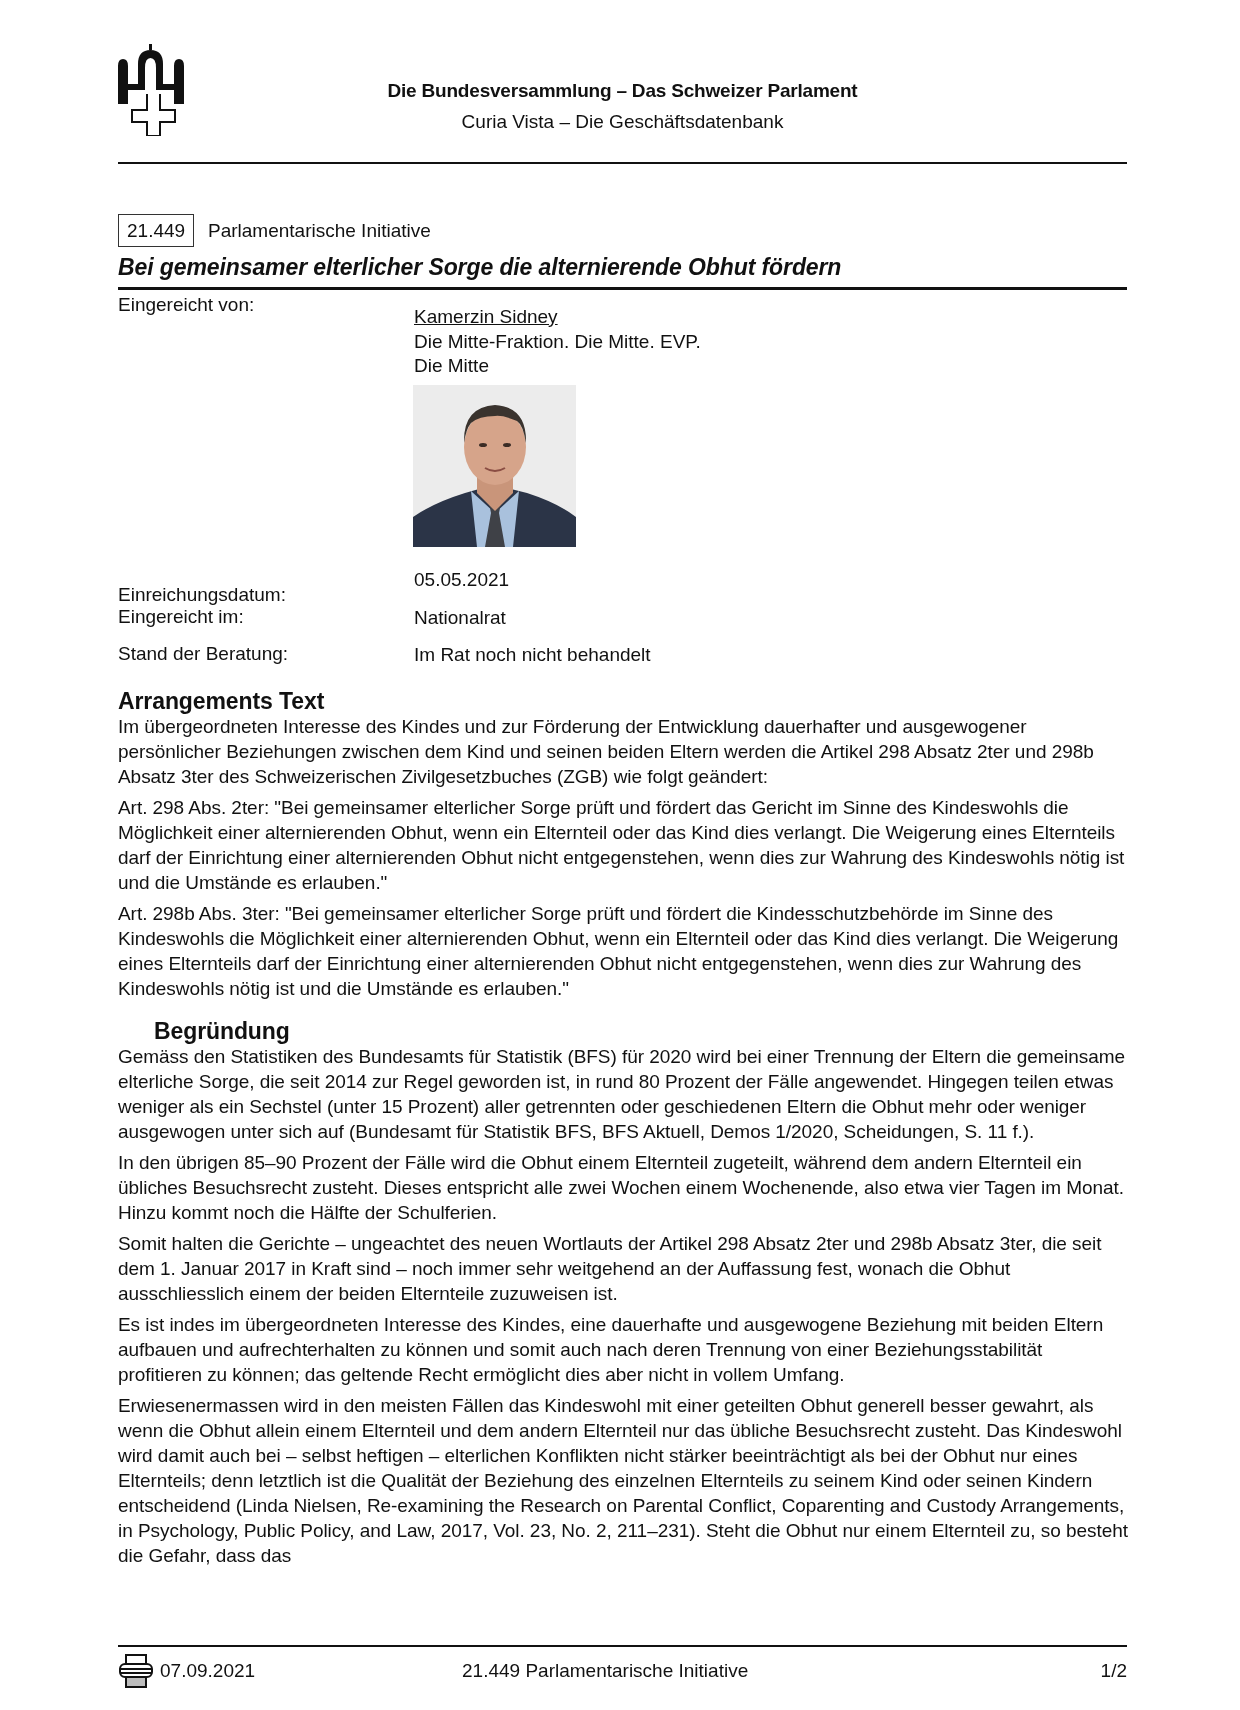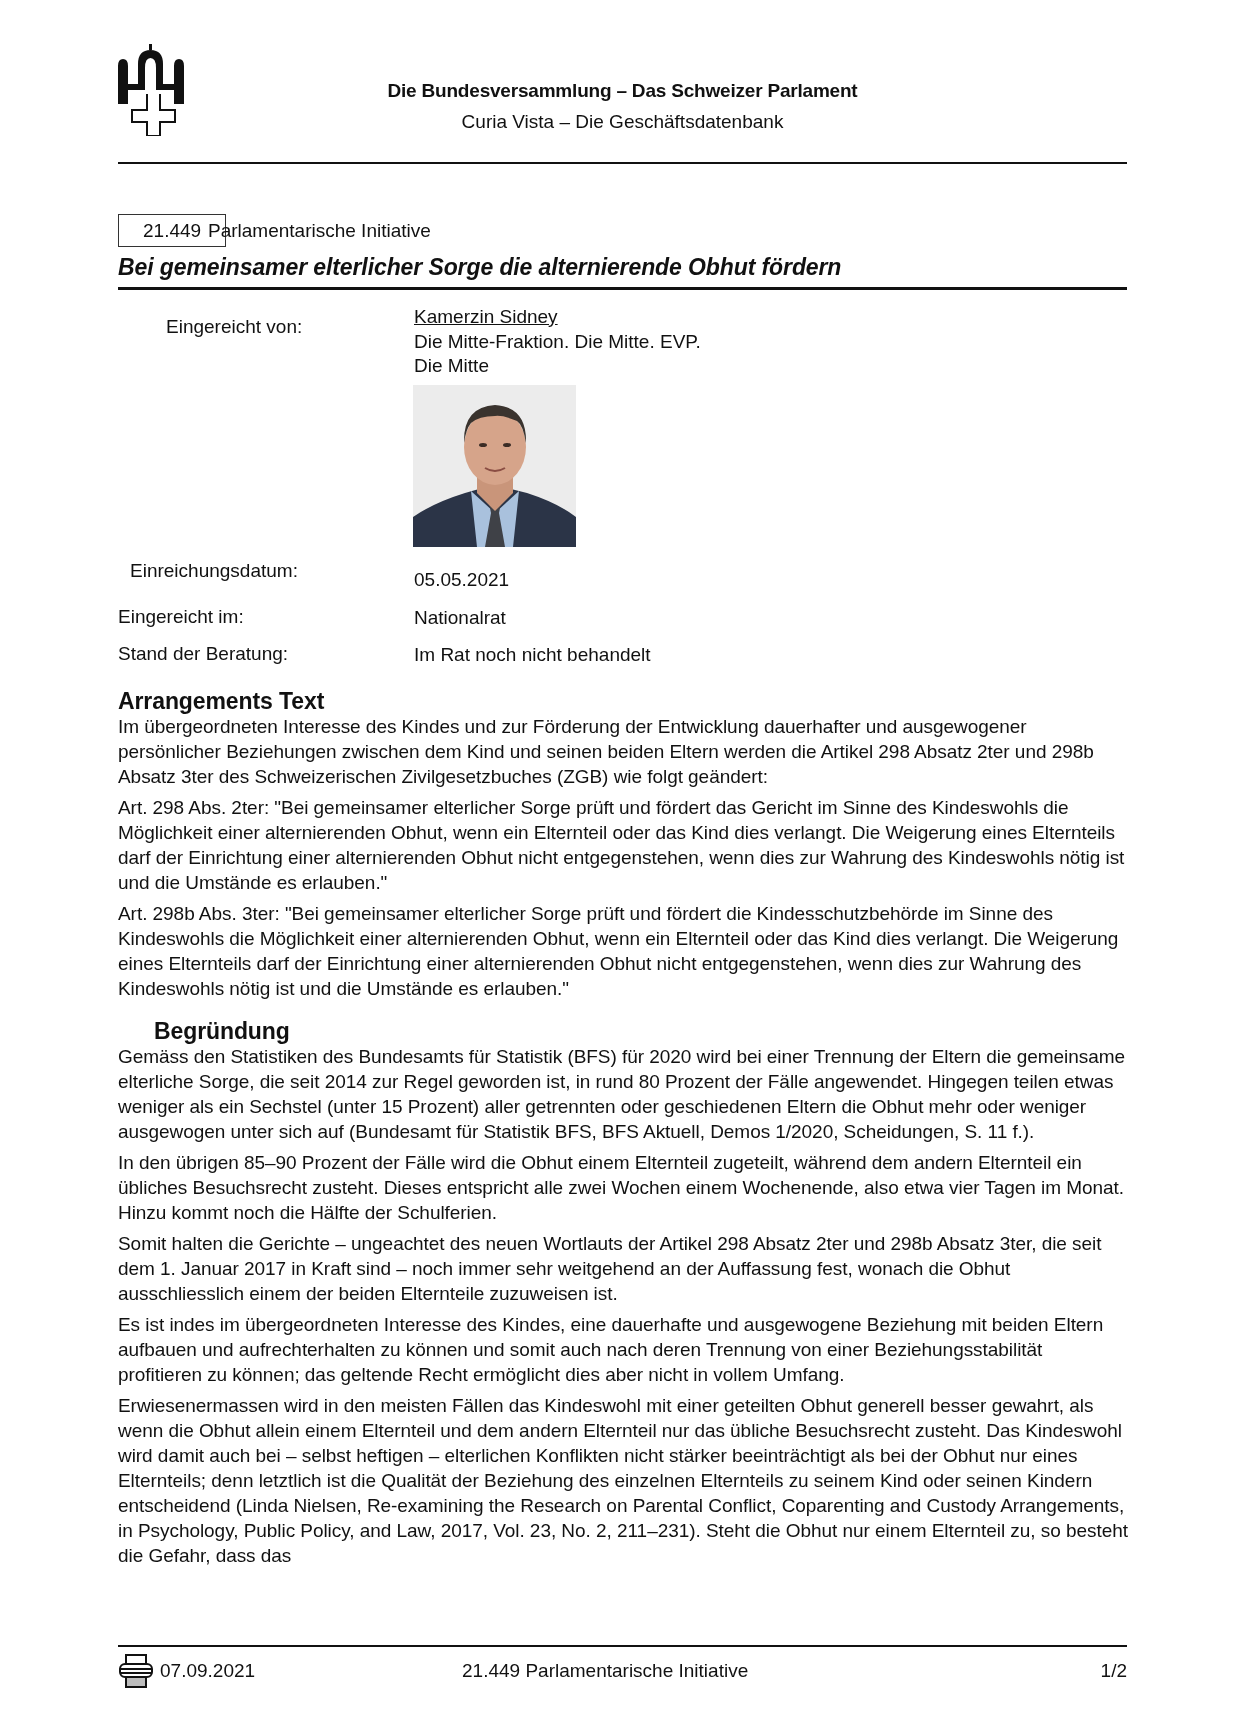--- a/index.html
+++ b/index.html
@@ -4,21 +4,21 @@
 <style>
   html, body { margin: 0; padding: 0; background: #ffffff; }
   body { width: 1240px; height: 1710px; position: relative; overflow: hidden;
          font-family: "Liberation Sans", sans-serif; color: #111111; }
   .abs { position: absolute; }
   #logo { left: 116px; top: 44px; width: 70px; height: 92px; }
   .hdr-title { left: 0; width: 1245px; text-align: center; top: 80px; font-size: 19px; font-weight: bold; letter-spacing: -0.2px; }
   .hdr-sub { left: 0; width: 1245px; text-align: center; top: 111px; font-size: 19px; }
   .rule { left: 118px; width: 1009px; height: 2px; background: #111; }
   .rule.thick { height: 2.5px; }
-  .num-box { left: 118px; top: 214px; height: 31px; padding: 0 24px; border: 1px solid #333; font-size: 19px; line-height: 31px; }
+  .num-box { left: 118px; top: 214px; height: 31px; padding: 0 8px; border: 1px solid #333; font-size: 19px; line-height: 31px; }
   .type-label { left: 208px; top: 214px; font-size: 19px; line-height: 33px; }
   .title { left: 118px; top: 254px; font-size: 23px; font-weight: bold; letter-spacing: -0.1px; font-style: italic; }
   .lbl { left: 118px; font-size: 19px; }
   .val { left: 414px; font-size: 19px; line-height: 24.5px; }
   .val a { color: #111; text-decoration: underline; }
   #photo { left: 413px; top: 385px; width: 163px; height: 162px; overflow: hidden; background: #ececec; }
   .main { left: 118px; top: 688px; width: 1012px; }
   .main h2 { font-size: 23px; font-weight: bold; margin: 0; line-height: 26px; letter-spacing: -0.1px; }
   .main p { font-size: 19px; line-height: 25px; margin: 0 0 6px 0; letter-spacing: -0.05px; }
   .main h2.gap { margin-top: 17px; margin-left: 36px; }
@@ -41,21 +41,21 @@
 
 <div class="abs hdr-title">Die Bundesversammlung – Das Schweizer Parlament</div>
 <div class="abs hdr-sub">Curia Vista – Die Geschäftsdatenbank</div>
 <div class="abs rule" style="top:162px;"></div>
 
 <div class="abs num-box">21.449</div>
 <div class="abs type-label">Parlamentarische Initiative</div>
 <div class="abs title">Bei gemeinsamer elterlicher Sorge die alternierende Obhut fördern</div>
 <div class="abs rule thick" style="top:287px;"></div>
 
-<div class="abs lbl" style="top:316px;margin-left:48px;">Eingereicht von:</div>
+<div class="abs lbl" style="top:294px;">Eingereicht von:</div>
 <div class="abs val" style="top:305px;">
   <div><a href="#">Kamerzin Sidney</a></div>
   <div>Die Mitte-Fraktion. Die Mitte. EVP.</div>
   <div>Die Mitte</div>
 </div>
 
 <div id="photo" class="abs" title="Portrait Kamerzin Sidney">
   <svg viewBox="0 0 163 162" width="163" height="162">
     <rect width="163" height="162" fill="#ececec"></rect>
 
@@ -71,21 +71,21 @@
 
     <path d="M51 58 Q50 22 82 20 Q114 22 113 58 Q110 40 104 36 Q90 30 82 31 Q66 31 58 38 Q53 44 51 58 Z" fill="#3a332e"></path>
 
     <ellipse cx="70" cy="60" rx="4" ry="2" fill="#3b2c25"></ellipse>
     <ellipse cx="94" cy="60" rx="4" ry="2" fill="#3b2c25"></ellipse>
 
     <path d="M72 83 Q82 89 92 83" stroke="#8a4d43" stroke-width="2" fill="none"></path>
   </svg>
 </div>
 
-<div class="abs lbl" style="top:560px;margin-left:12px;">Einreichungsdatum:</div>
+<div class="abs lbl" style="top:584px;">Einreichungsdatum:</div>
 <div class="abs val" style="top:568px;">05.05.2021</div>
 <div class="abs lbl" style="top:606px;text-align:center;">Eingereicht im:</div>
 <div class="abs val" style="top:606px;">Nationalrat</div>
 <div class="abs lbl" style="top:643px;">Stand der Beratung:</div>
 <div class="abs val" style="top:643px;">Im Rat noch nicht behandelt</div>
 
 <div class="abs main">
   <h2>Arrangements Text</h2>
   <p>Im übergeordneten Interesse des Kindes und zur Förderung der Entwicklung dauerhafter und ausgewogener persönlicher Beziehungen zwischen dem Kind und seinen beiden Eltern werden die Artikel 298 Absatz 2ter und 298b Absatz 3ter des Schweizerischen Zivilgesetzbuches (ZGB) wie folgt geändert:</p>
   <p>Art. 298 Abs. 2ter: "Bei gemeinsamer elterlicher Sorge prüft und fördert das Gericht im Sinne des Kindeswohls die Möglichkeit einer alternierenden Obhut, wenn ein Elternteil oder das Kind dies verlangt. Die Weigerung eines Elternteils darf der Einrichtung einer alternierenden Obhut nicht entgegenstehen, wenn dies zur Wahrung des Kindeswohls nötig ist und die Umstände es erlauben."</p>

